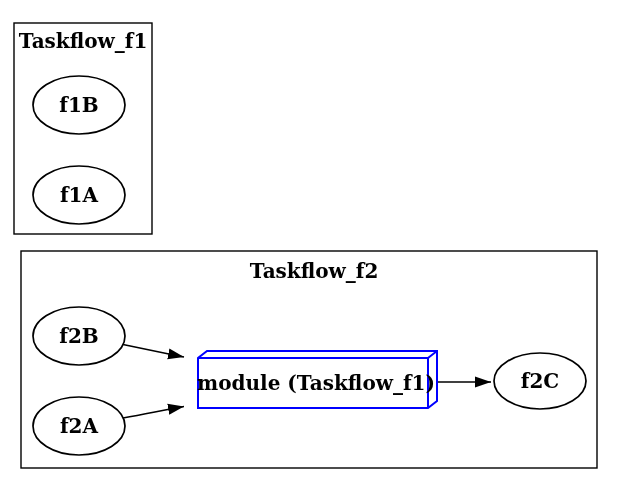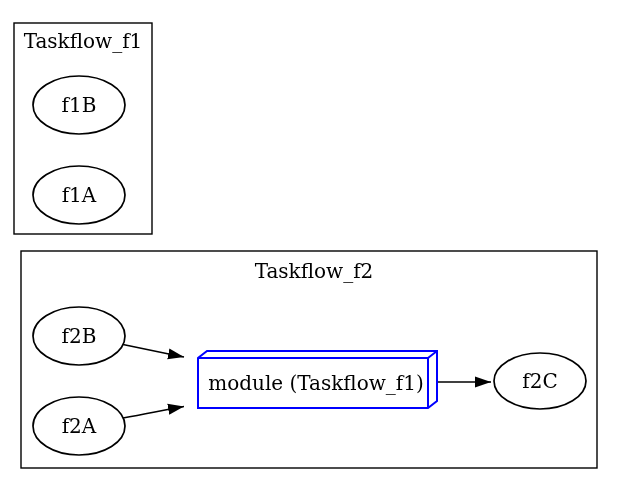--- a/index.html
+++ b/index.html
@@ -8,20 +8,21 @@
     background: #ffffff;
     width: 618px;
     height: 490px;
     overflow: hidden;
     font-family: "DejaVu Serif", serif;
   }
   #canvas-wrap {
     position: relative;
     width: 618px;
     height: 490px;
+    font-weight: bold;
   }
   svg {
     display: block;
   }
   .cluster-box {
     fill: #ffffff;
     stroke: #000000;
     stroke-width: 1.4;
   }
   .node-ellipse {

